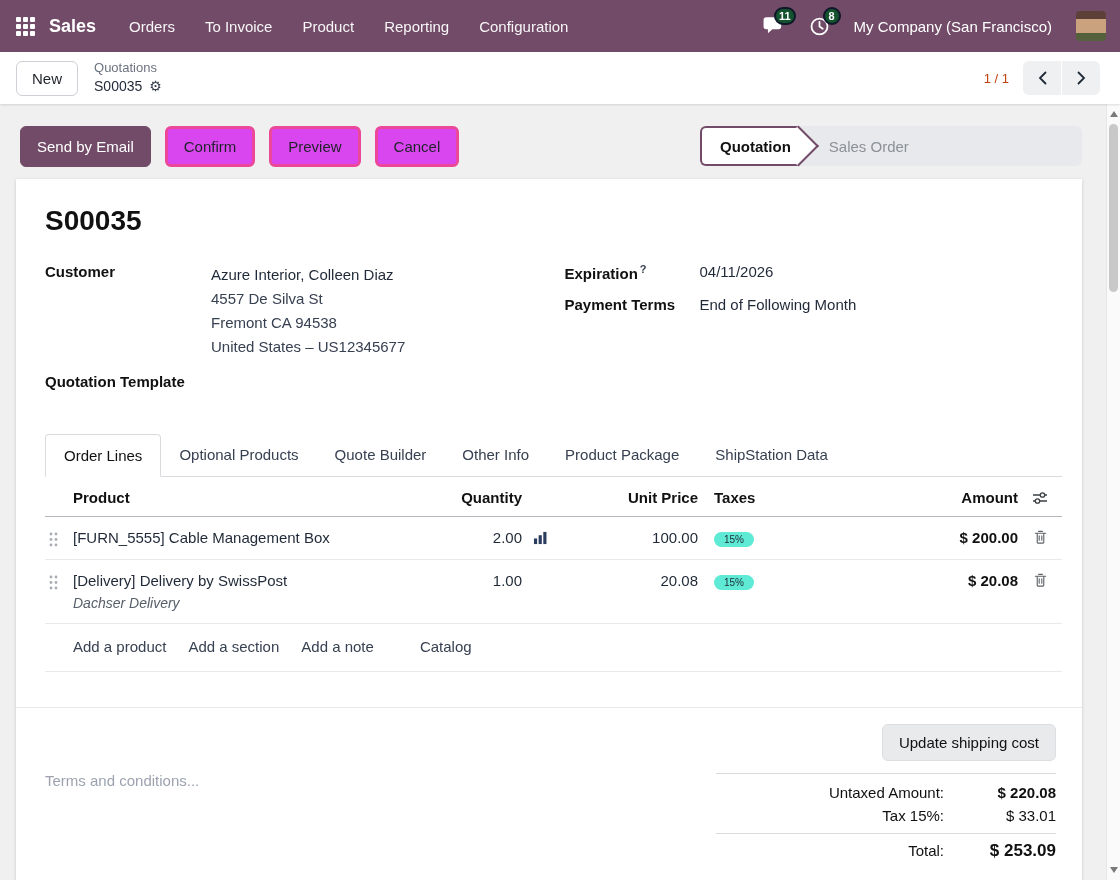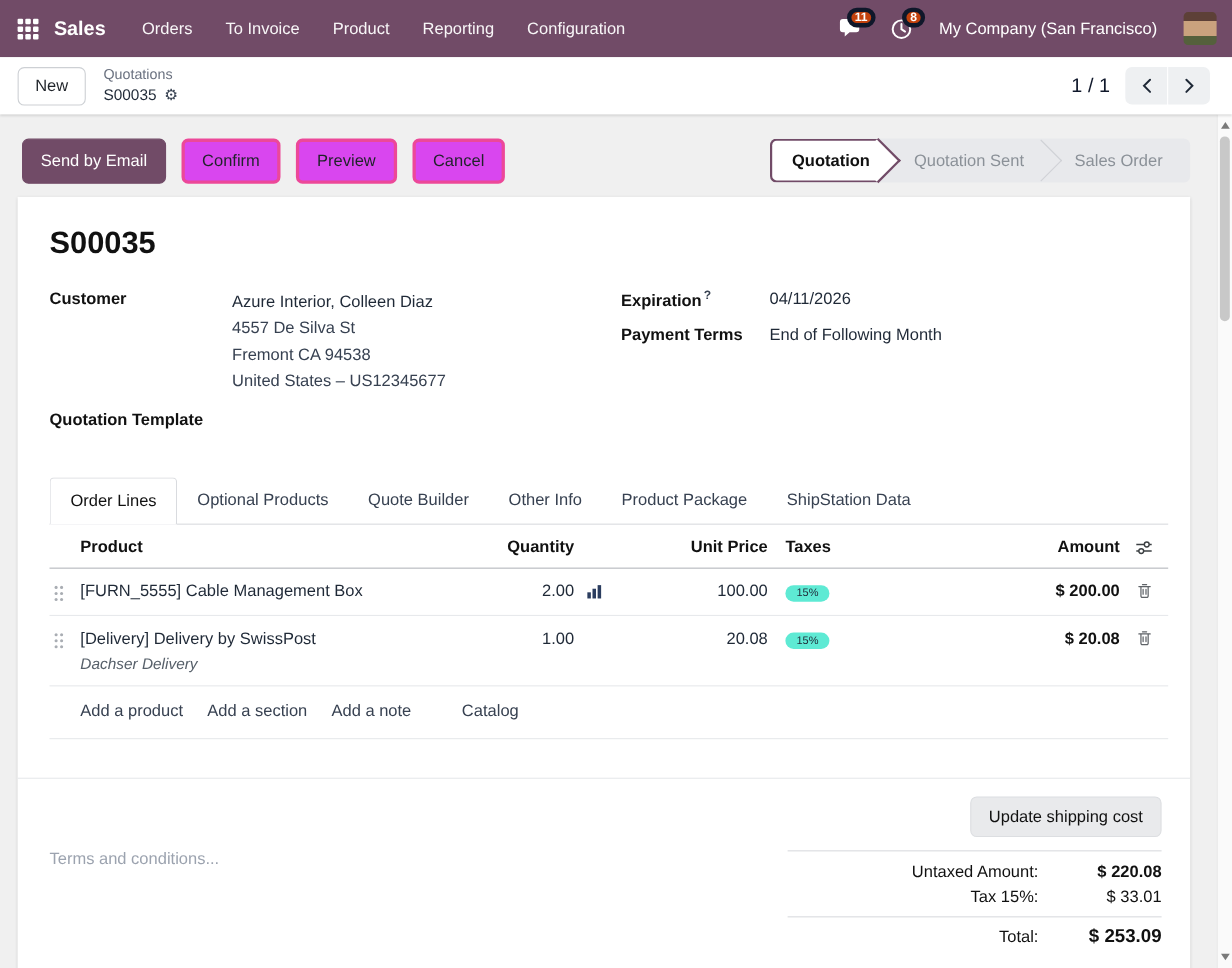--- a/index.html
+++ b/index.html
@@ -8,33 +8,33 @@
 
   
   .navbar { height:52px; background:#714B67; display:flex; align-items:center; padding:0 14px 0 16px; color:#fff; }
   .apps-icon { display:grid; grid-template-columns:repeat(3,5px); grid-template-rows:repeat(3,5px); gap:2px; cursor:pointer; }
   .apps-icon span { background:#fff; border-radius:1px; }
   .brand { font-size:18px; font-weight:700; margin:0 20px 0 14px; cursor:pointer; }
   .nav-menu { display:flex; gap:4px; }
   .nav-item { padding:8px 13px; font-size:15px; color:rgba(255,255,255,.95); border-radius:4px; cursor:pointer; }
   .nav-right { margin-left:auto; display:flex; align-items:center; gap:24px; }
   .icon-wrap { position:relative; cursor:pointer; display:flex; align-items:center; }
-  .count-badge { position:absolute; top:-9px; right:-11px; background:#c2410c; border:4px solid #0f172a; color:#fff; font-size:11px; font-weight:700; min-width:18px; height:18px; border-radius:9px; display:flex; align-items:center; justify-content:center; padding:0 3px; }
+  .count-badge { position:absolute; top:-9px; right:-11px; background:#14532d; border:2px solid #0f172a; color:#fff; font-size:11px; font-weight:700; min-width:18px; height:18px; border-radius:9px; display:flex; align-items:center; justify-content:center; padding:0 3px; }
   .company-name { font-size:15px; cursor:pointer; }
   .avatar { width:30px; height:30px; border-radius:4px; background:linear-gradient(180deg,#5d4037 0 28%, #caa27e 28% 72%, #55603c 72%); cursor:pointer; }
 
   
   .control-panel { height:52px; background:#fff; display:flex; align-items:center; padding:0 20px 0 16px; box-shadow:0 1px 2px rgba(0,0,0,.12); position:relative; z-index:5; }
   .new-btn { background:#fff; border:1px solid #cdd0d4; border-radius:6px; padding:8px 15px; font-size:15px; color:#1f2329; cursor:pointer; font-family:inherit; }
   .bc-block { margin-left:16px; display:flex; flex-direction:column; line-height:1.3; }
   .bc-parent { font-size:13px; color:#6b7280; cursor:pointer; }
   .bc-current { font-size:14px; color:#1f2937; display:flex; align-items:center; gap:7px; }
   .gear-icon { font-size:14px; color:#374151; cursor:pointer; }
   .pager { margin-left:auto; display:flex; align-items:center; gap:14px; }
-  .pager-count { font-size:18px; color:#0f172a; }
+  .pager-count { font-size:13px; color:#c2410c; }
   .pager-btns { display:flex; gap:1px; }
   .pager-btn { width:38px; height:34px; background:#eef0f2; border:none; display:flex; align-items:center; justify-content:center; cursor:pointer; }
   .pager-btn.prev { border-radius:6px 0 0 6px; }
   .pager-btn.next { border-radius:0 6px 6px 0; }
 
   
   .main { position:absolute; top:104px; left:0; right:14px; bottom:0; background:#f0f0f0; overflow:hidden; padding-top:22px; }
 
   
   .action-row { display:flex; padding:0 0 0 20px; margin-right:24px; }
@@ -185,23 +185,20 @@
 
     <div class="action-row">
       <button class="btn btn-primary">Send by Email</button>
       <button class="btn btn-secondary">Confirm</button>
       <button class="btn btn-secondary">Preview</button>
       <button class="btn btn-secondary">Cancel</button>
       <div class="statusbar">
         <div class="step step-active">
           <span class="step-label">Quotation</span>
         </div>
-        <div class="step step-mid">
-          <span class="step-label">Quotation Sent</span>
-        </div>
         <div class="step step-last">
           <span class="step-label">Sales Order</span>
         </div>
       </div>
     </div>
 
     <div class="sheet">
       <div class="record-title">S00035</div>
 
       <div class="fields">

